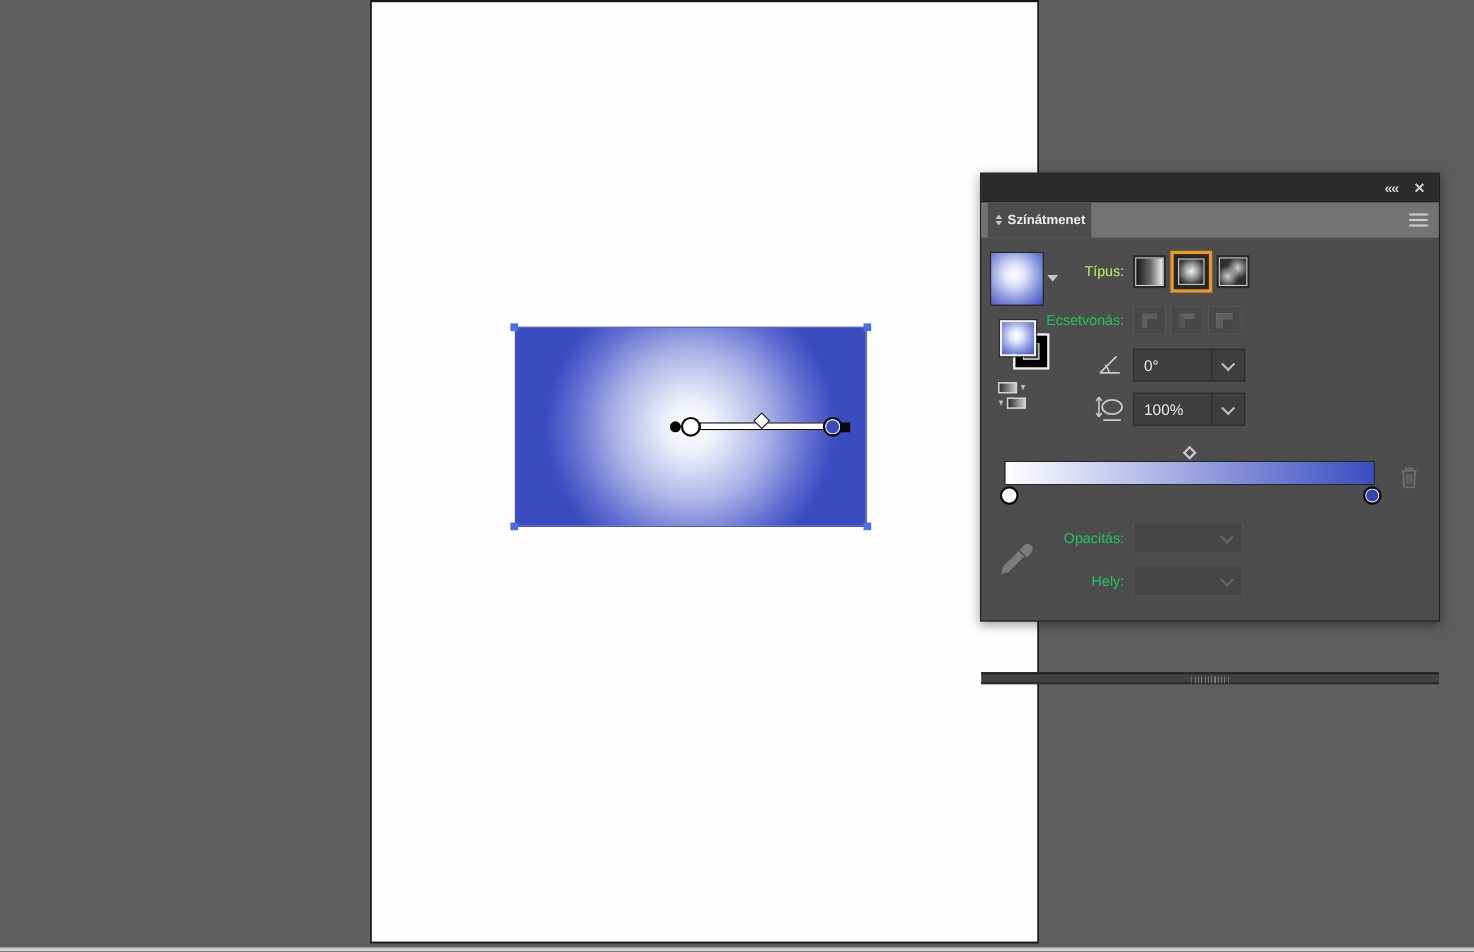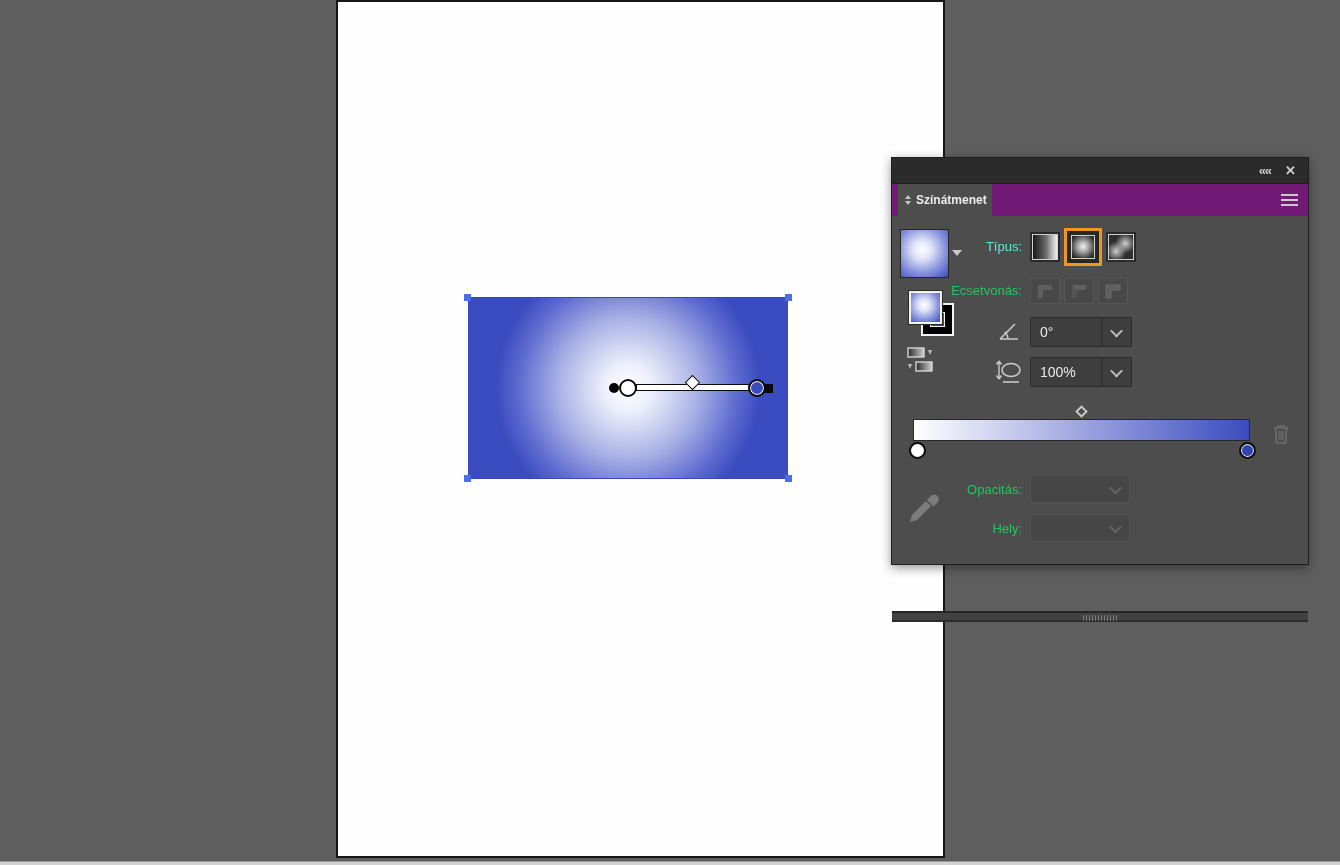--- a/index.html
+++ b/index.html
@@ -25,21 +25,21 @@
   .annot-end   { left:748px; top:379px; width:18px; height:18px; border-radius:50%; background:#3b4cc0; border:2px solid #0a0a0a; box-shadow:inset 0 0 0 1px #ffffff; }
   .annot-endsq { left:764px; top:384px; width:9px; height:9px; background:#0a0a0a; }
 
   
   #panel { left:891px; top:157px; width:418px; height:408px; background:#4d4d4d;
     border:1px solid #1e1e1e; box-shadow:0 3px 10px rgba(0,0,0,.4); }
   #panel-titlebar { left:0; top:0; width:100%; height:26px; background:#2b2b2b; border-bottom:1px solid #1e1e1e;
     display:flex; align-items:center; justify-content:flex-end; gap:14px; padding-right:12px; }
   .titlebar-glyph { color:#cfcfcf; font-size:13px; font-weight:bold; cursor:pointer; line-height:1; }
   #collapse-btn { letter-spacing:-1px; }
-  #panel-tabbar { left:0; top:26px; width:100%; height:32px; background:#701a75; }
+  #panel-tabbar { left:0; top:26px; width:100%; height:32px; background:#737373; }
   #panel-tab { position:absolute; left:6px; top:0; width:94px; height:32px; background:#4d4d4d;
     display:flex; align-items:center; gap:5px; padding-left:7px; }
   #tab-cycle-icon { display:flex; flex-direction:column; gap:2px; }
   #tab-cycle-icon .tri-up   { width:0; height:0; border-left:3px solid transparent; border-right:3px solid transparent; border-bottom:4px solid #c9c9c9; }
   #tab-cycle-icon .tri-down { width:0; height:0; border-left:3px solid transparent; border-right:3px solid transparent; border-top:4px solid #c9c9c9; }
   #panel-tab-label { color:#ececec; font-size:12px; font-weight:bold; }
   #panel-menu-btn { position:absolute; right:10px; top:10px; width:17px; height:12px;
     display:flex; flex-direction:column; justify-content:space-between; cursor:pointer; }
   #panel-menu-btn span { display:block; height:2px; background:#c9c9c9; }
 
@@ -48,21 +48,21 @@
   
   #gradient-preview { left:8px; top:13px; width:49px; height:49px; border:1px solid #262626;
     background:radial-gradient(circle at 45% 42%, #ffffff 0%, #dfe3f7 25%, #8893dc 62%, #3b4cc0 100%); }
   #gradient-preview-arrow { left:60px; top:34px; width:0; height:0;
     border-left:5px solid transparent; border-right:5px solid transparent; border-top:6px solid #c9c9c9; }
   #stroke-proxy { left:29px; top:87px; width:33px; height:33px; background:transparent;
     border:2px solid #f2f2f2; box-shadow:inset 0 0 0 7px #000000, inset 0 0 0 8px #f2f2f2; }
   #fill-proxy { left:17px; top:75px; width:33px; height:33px; border:2px solid #f2f2f2; outline:1px solid #2a2a2a;
     background:radial-gradient(circle at 45% 42%, #ffffff 0%, #dfe3f7 25%, #8893dc 62%, #3b4cc0 100%); }
 
-  .row-label { color:#5eead4; font-size:13px; text-align:right; width:120px; right:286px; height:16px; line-height:16px; }
+  .row-label { color:#bef264; font-size:13px; text-align:right; width:120px; right:286px; height:16px; line-height:16px; }
   .row-label.disabled { color:#22c55e; }
 
   
   .type-btn { width:30px; height:30px; background:#2a2a2a; padding:2px; cursor:pointer; }
   .type-btn .sq { width:100%; height:100%; border:1px solid #d0d0d0; }
   .sq-linear   { background:linear-gradient(90deg, #191919 0%, #3c3c3c 25%, #6e6e6e 55%, #b9b9b9 80%, #efefef 100%); }
   .sq-radial   { background:radial-gradient(circle at 50% 48%, #f2f2f2 0%, #9a9a9a 40%, #3d3d3d 75%, #191919 100%); }
   .sq-freeform { background:radial-gradient(circle 10px at 30% 68%, #cfcfcf 0%, rgba(60,60,60,0) 100%),
                  radial-gradient(circle 10px at 68% 35%, #cfcfcf 0%, rgba(60,60,60,0) 100%), #2e2e2e; }
   #type-radial-frame { left:172px; top:12px; width:38px; height:38px; background:#ee9822;

